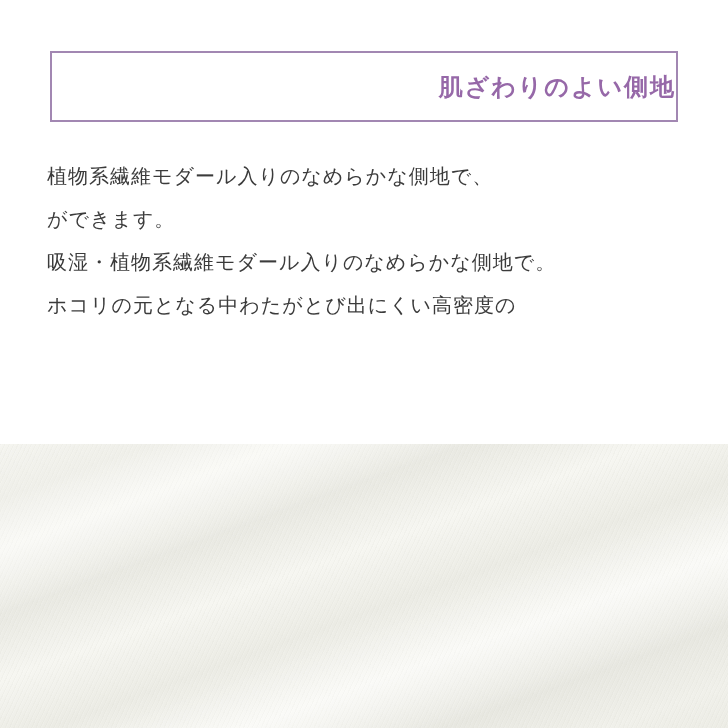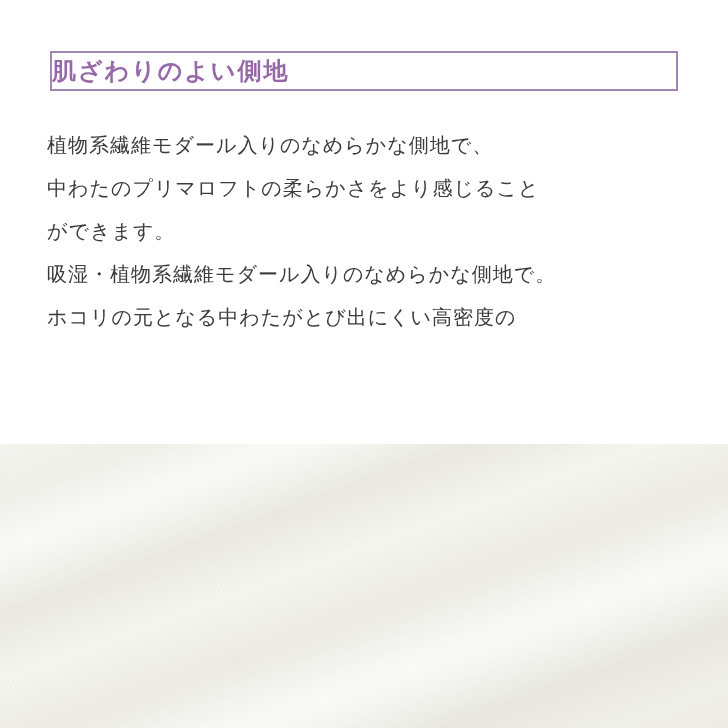--- a/index.html
+++ b/index.html
@@ -11,26 +11,26 @@
   .page {
     position: relative;
     width: 728px;
     height: 728px;
     background: #ffffff;
     overflow: hidden;
   }
   .title-box {
     box-sizing: border-box;
     margin: 51px 50px 0 50px;
-    height: 40px;
+    height: 71px;
     border: 2px solid var(--border-purple, #a287b2);
     background: #ffffff;
     display: flex;
     align-items: center;
-    justify-content: flex-start;
+    justify-content: flex-end;
   }
   .title-box h1 {
     margin: 0;
     font-size: 24px;
     font-weight: bold;
     letter-spacing: 2px;
     color: var(--accent-purple, #9668a8);
     white-space: nowrap;
   }
   .description {
@@ -91,21 +91,20 @@
 <body>
 
 <div class="page">
 
   <div class="title-box">
     <h1>肌ざわりのよい側地</h1>
   </div>
 
   <div class="description">
     <p>植物系繊維モダール入りのなめらかな側地で、</p>
-    <p>中わたのプリマロフトの柔らかさをより感じること</p>
     <p>ができます。</p>
     <p>吸湿・植物系繊維モダール入りのなめらかな側地で。</p>
     <p>ホコリの元となる中わたがとび出にくい高密度の</p>
   </div>
 
   <div class="fabric-photo">
     <div class="fabric-weave"></div>
     <div class="fabric-sheen"></div>
   </div>
 

